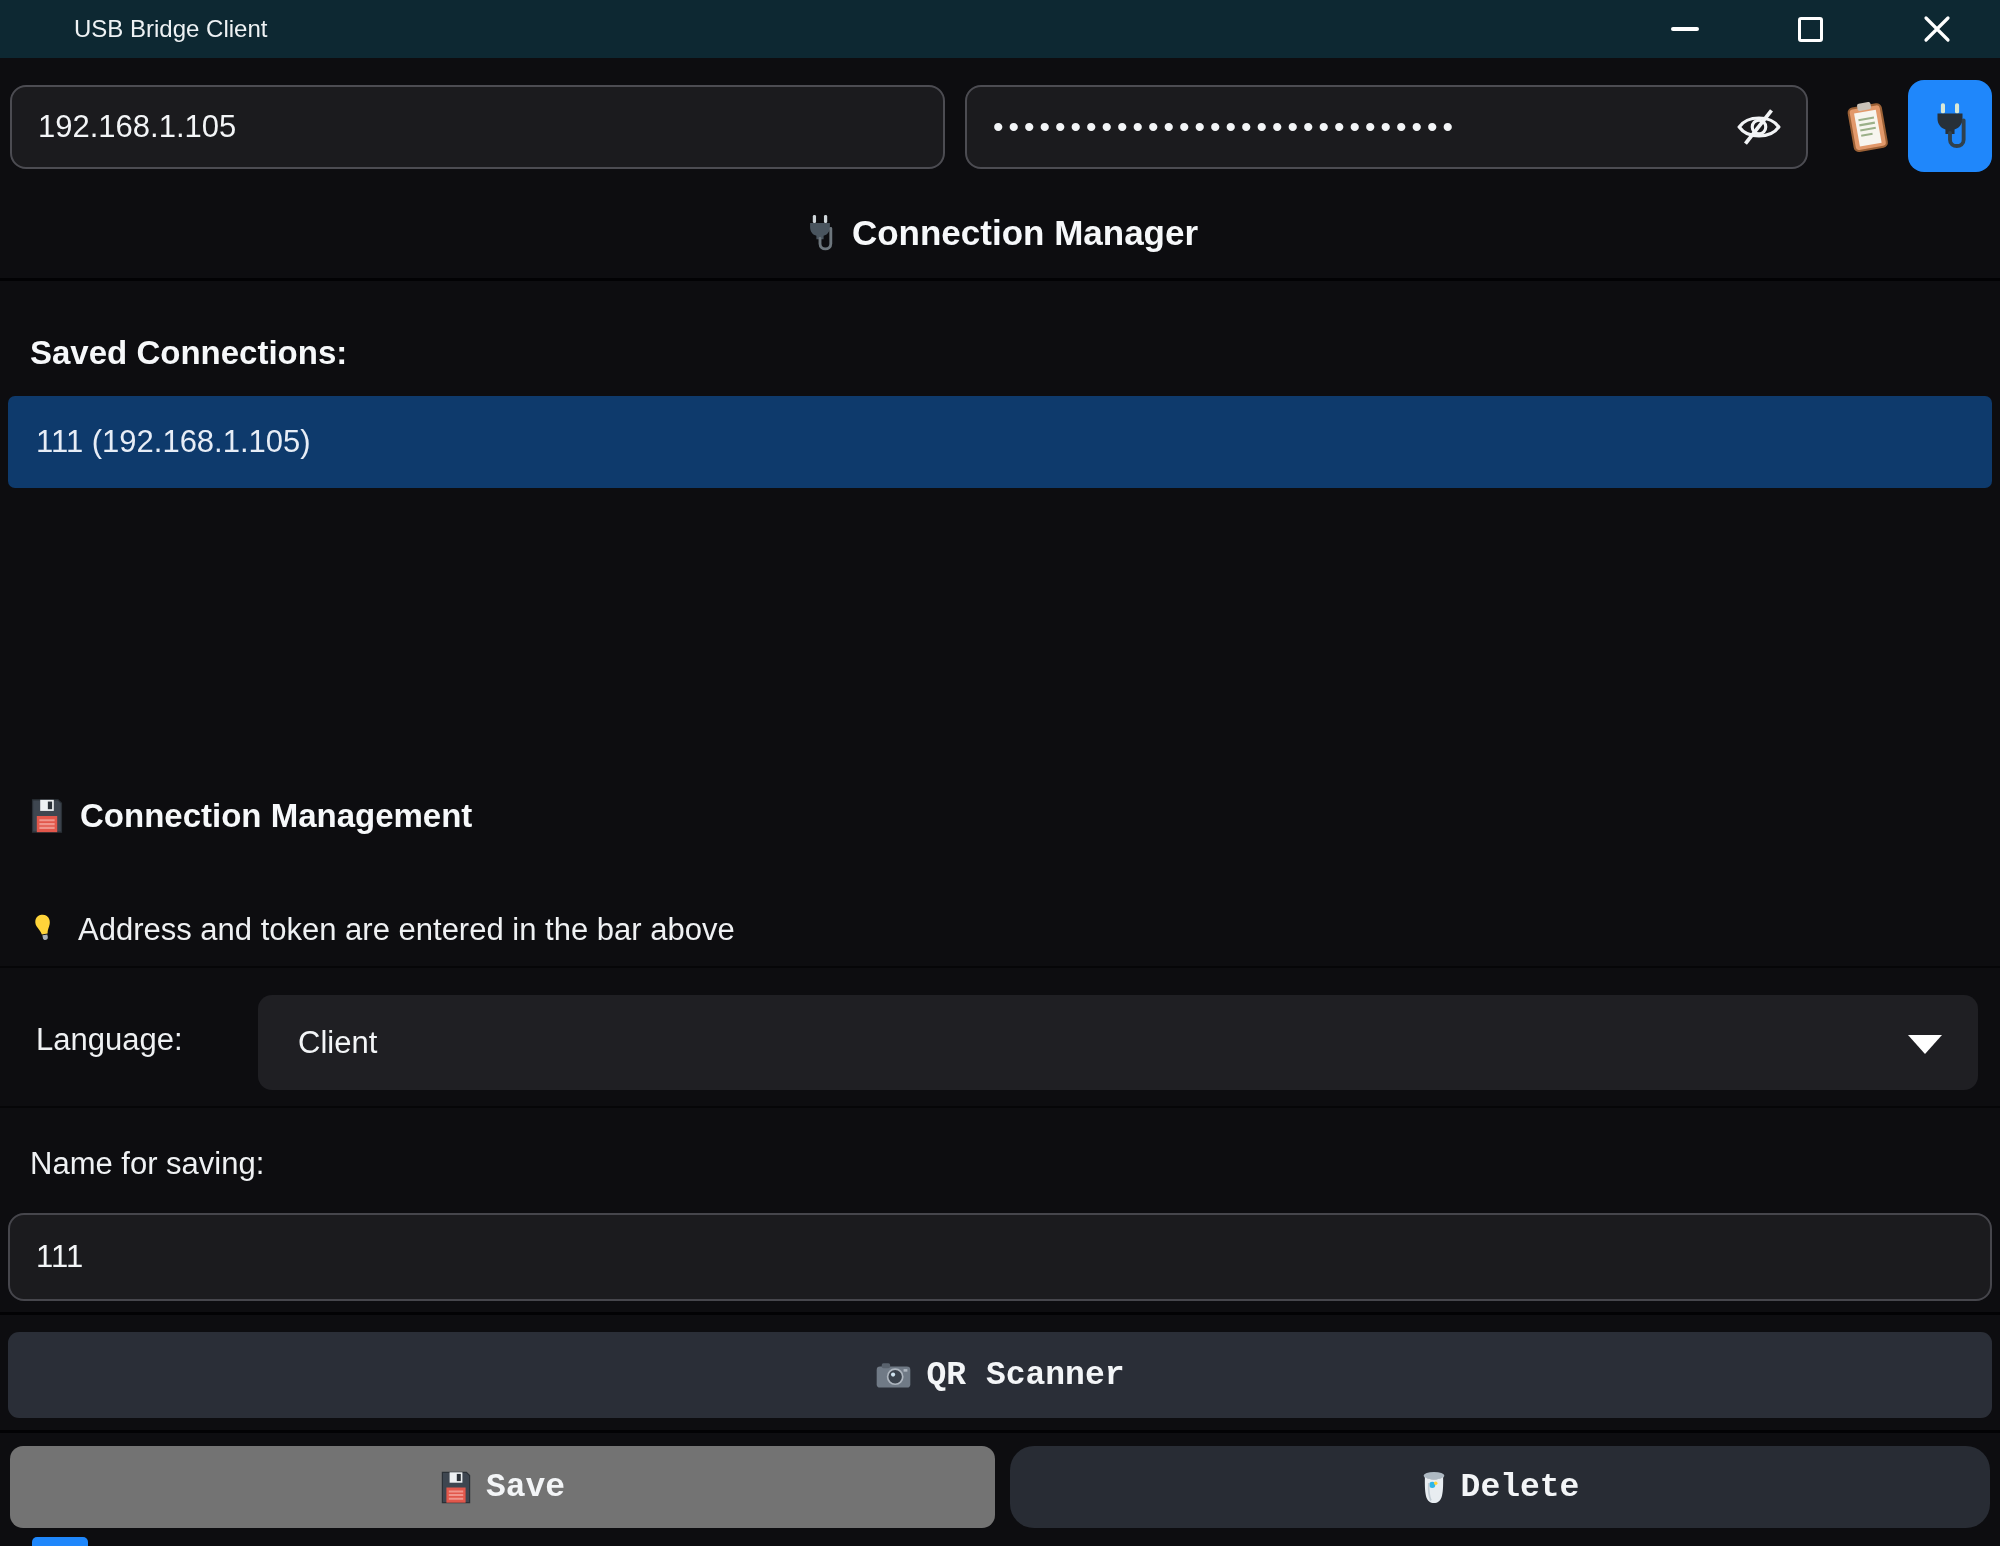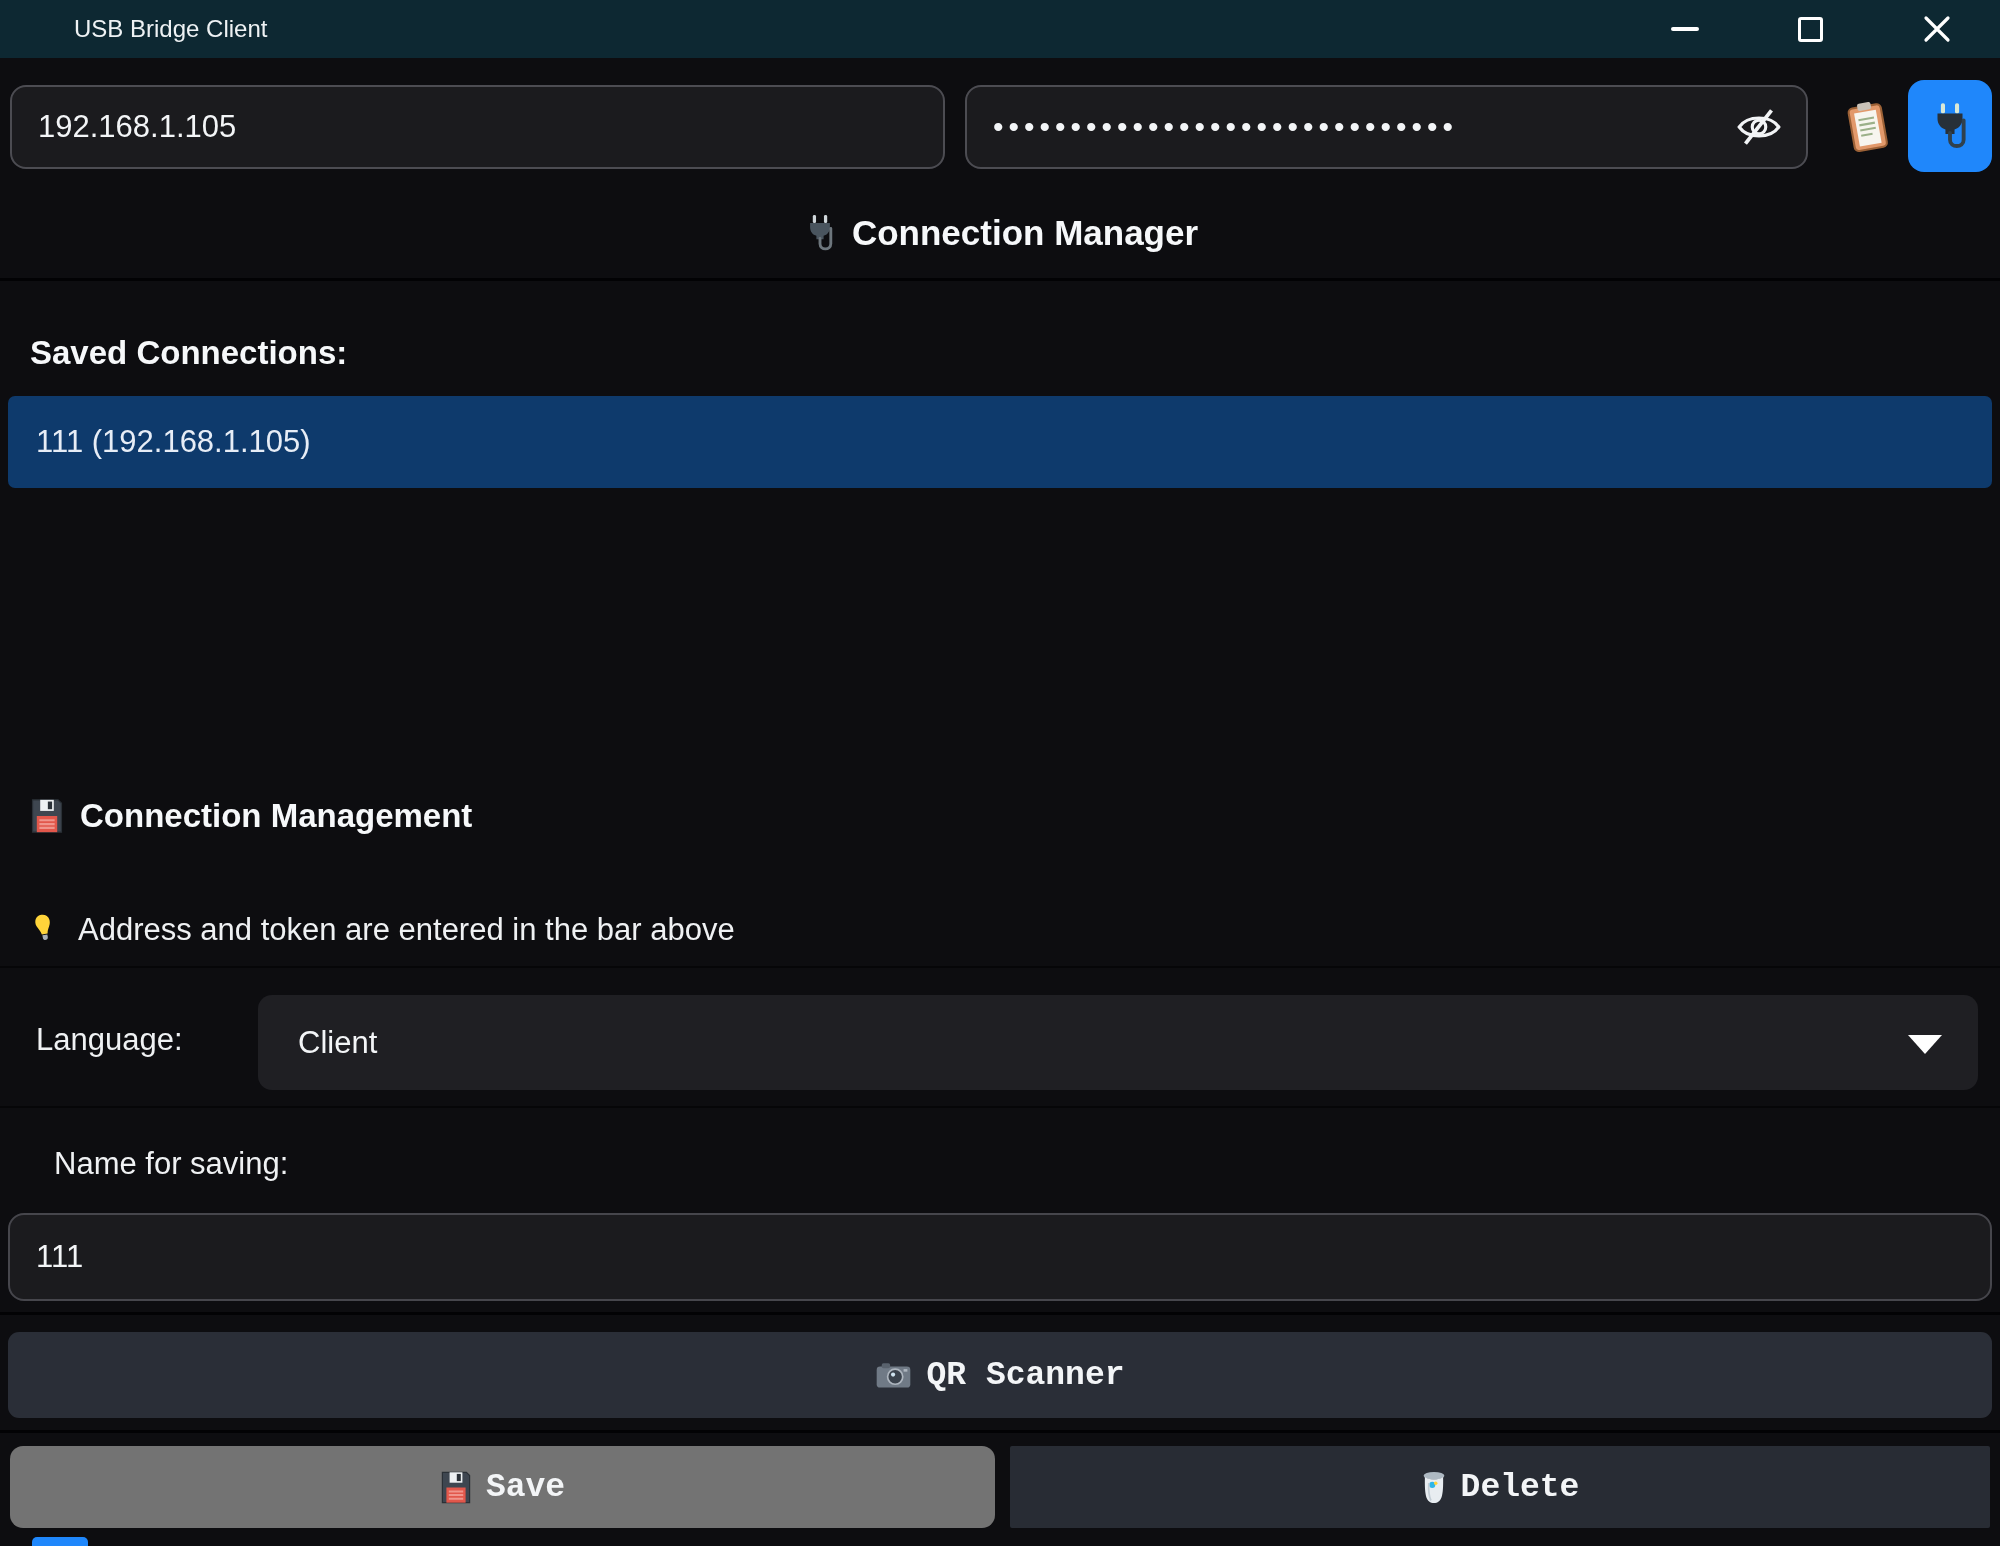--- a/index.html
+++ b/index.html
@@ -95,33 +95,33 @@
     background:#1f1f23; border-radius:14px; display:flex; align-items:center;
     padding:0 40px; font-size:31px; color:#f3f5f7; cursor:pointer;
   }
   .lang-select .chevron {
     position:absolute; right:36px; top:40px;
     width:0; height:0; border-left:17px solid transparent; border-right:17px solid transparent;
     border-top:19px solid #ffffff;
   }
 
   
-  .name-label { position:absolute; left:30px; top:1146px; font-size:31px; color:#eff1f3;margin-left:24px; }
+  .name-label { position:absolute; left:30px; top:1146px; font-size:31px; color:#eff1f3; }
   #name-input { left:8px; top:1213px; width:1984px; height:88px; border-color:#46464c; }
 
   
   .big-btn {
     position:absolute; background:#2a2e37; border:none; border-radius:11px;
     display:flex; align-items:center; justify-content:center; gap:14px;
     font-size:33px; font-weight:700; color:#f3f5f7; cursor:pointer;
     font-family:Liberation Mono, monospace;
   }
   .qr-btn { left:8px; top:1332px; width:1984px; height:86px; }
   .save-btn { left:10px; top:1446px; width:985px; height:82px; background:#737373; border-radius:13px; }
-  .delete-btn { left:1010px; top:1446px; width:980px; height:82px; background:#282c34; border-radius:2px; }
+  .delete-btn { left:1010px; top:1446px; width:980px; height:82px; background:#282c34; border-radius:24px; }
 
   .partial-blue {
     position:absolute; left:32px; top:1537px; width:56px; height:9px;
     background:#1f87fb; border-radius:5px 5px 0 0;
   }
 
   .tilt { transform:rotate(-10deg); }
   svg { display:block; }
 </style>
 </head>

